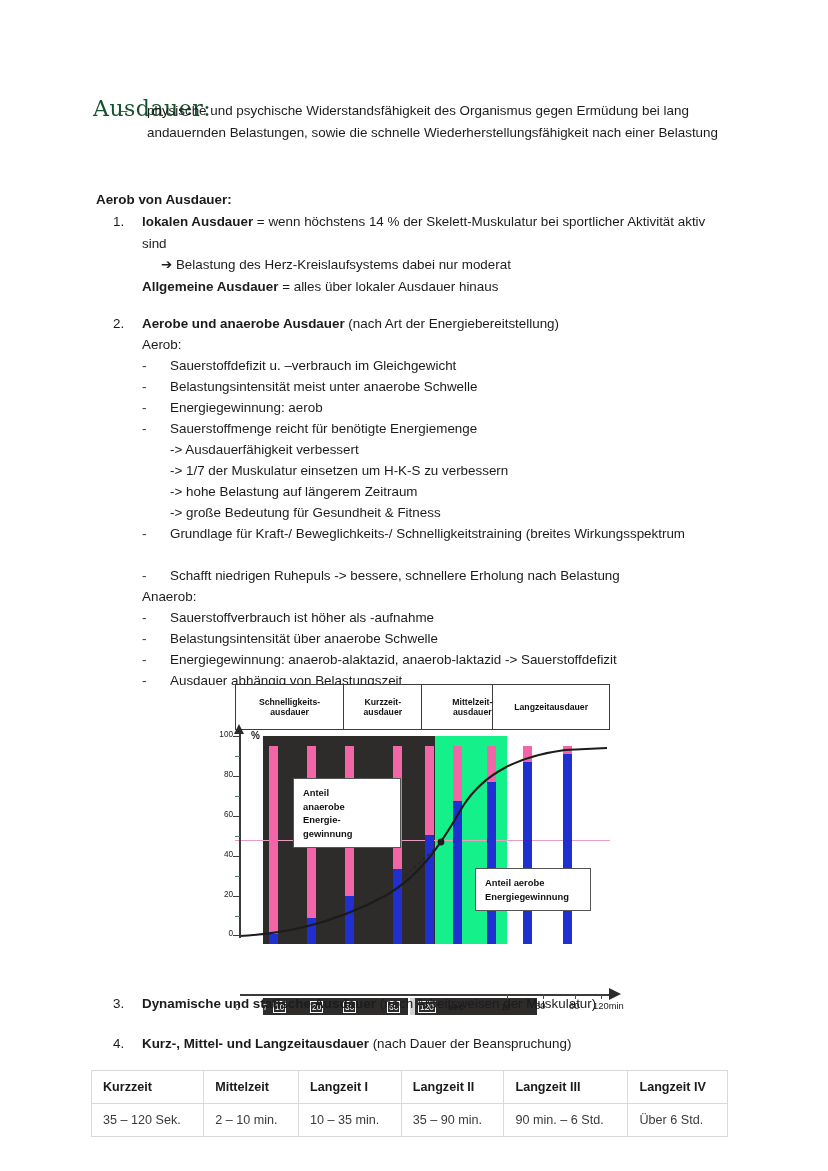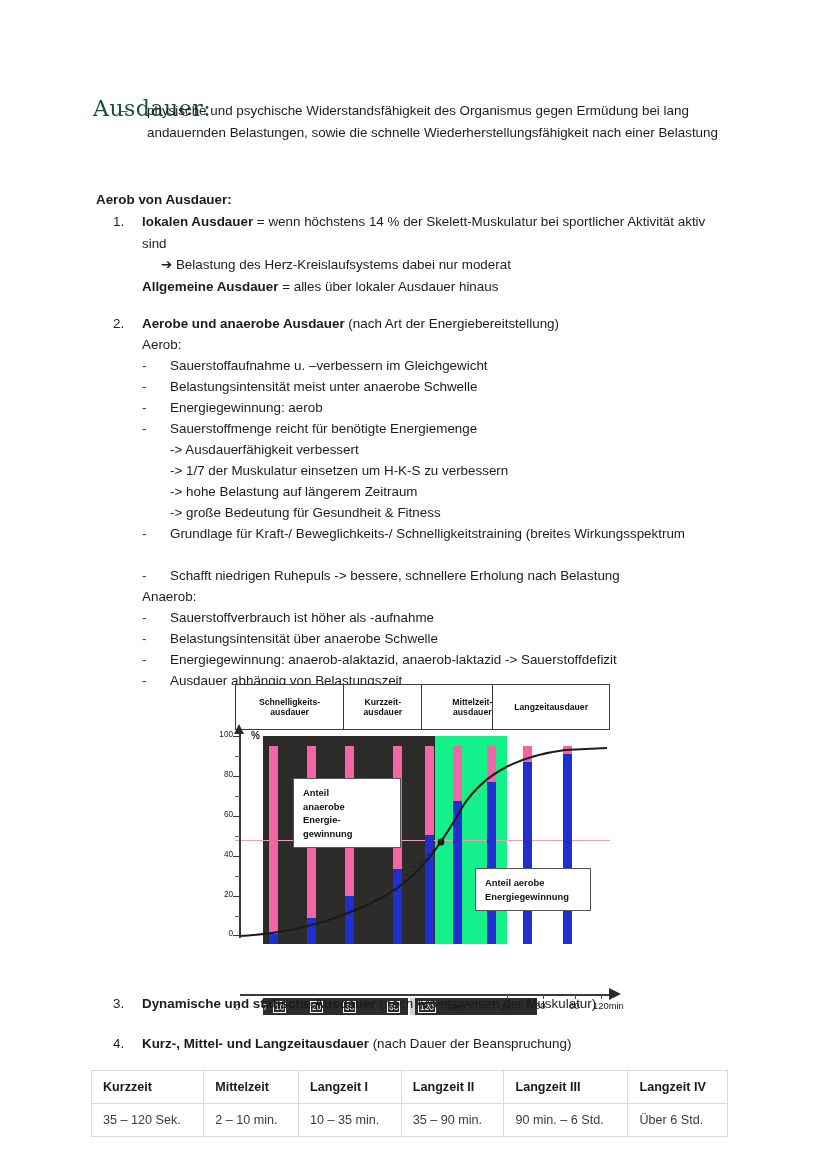--- a/index.html
+++ b/index.html
@@ -122,21 +122,21 @@
     <span class="num">2.</span>
     <span class="itxt">
       <span class="b">Aerobe und anaerobe Ausdauer</span><span> (nach Art der Energiebereitstellung)</span>
     </span>
   </div>
 
   <div class="plain body-txt" style="top:334px;text-align:center;">Aerob:</div>
 
   <div class="sub body-txt" style="top:355px;">
     <span class="dsh">-</span>
-    <span class="stx">Sauerstoffaufnahme u. –verbessern im Gleichgewicht</span>
+    <span class="stx">Sauerstoffdefizit u. –verbrauch im Gleichgewicht</span>
   </div>
   <div class="sub body-txt" style="top:376px;">
     <span class="dsh">-</span>
     <span class="stx">Belastungsintensität meist unter anaerobe Schwelle</span>
   </div>
   <div class="sub body-txt" style="top:397px;">
     <span class="dsh">-</span>
     <span class="stx">Energiegewinnung: aerob</span>
   </div>
   <div class="sub body-txt" style="top:418px;">

